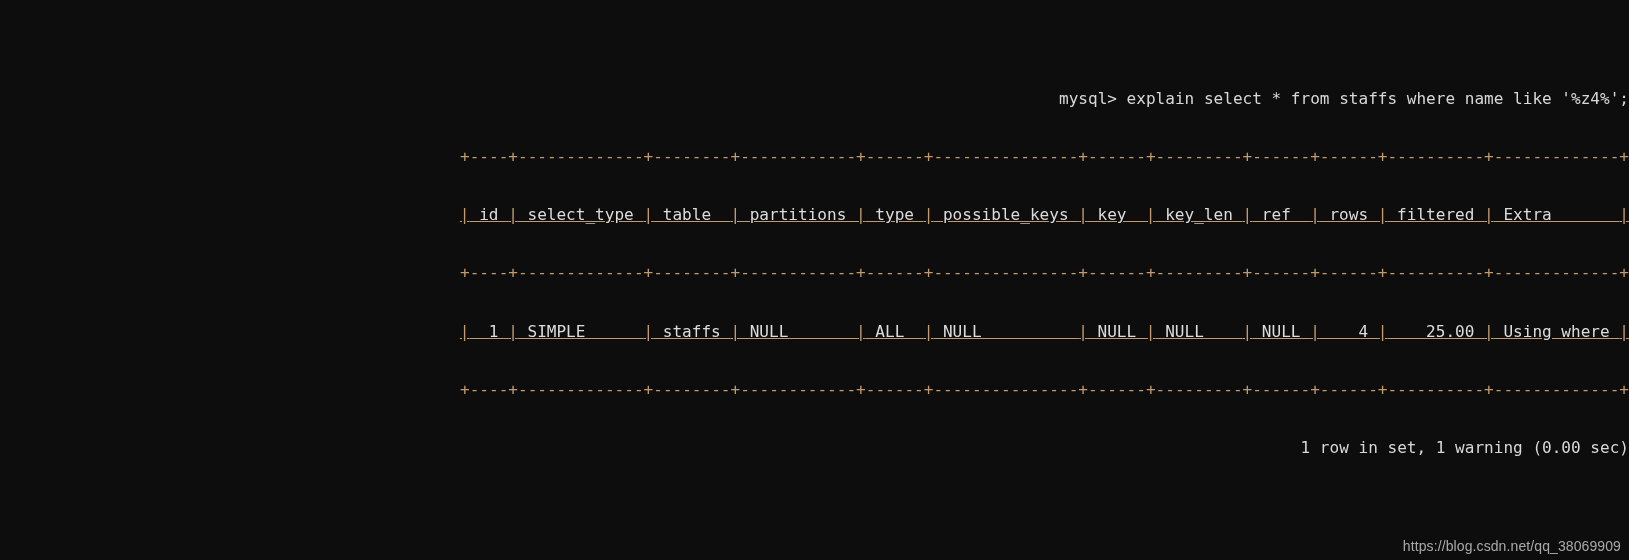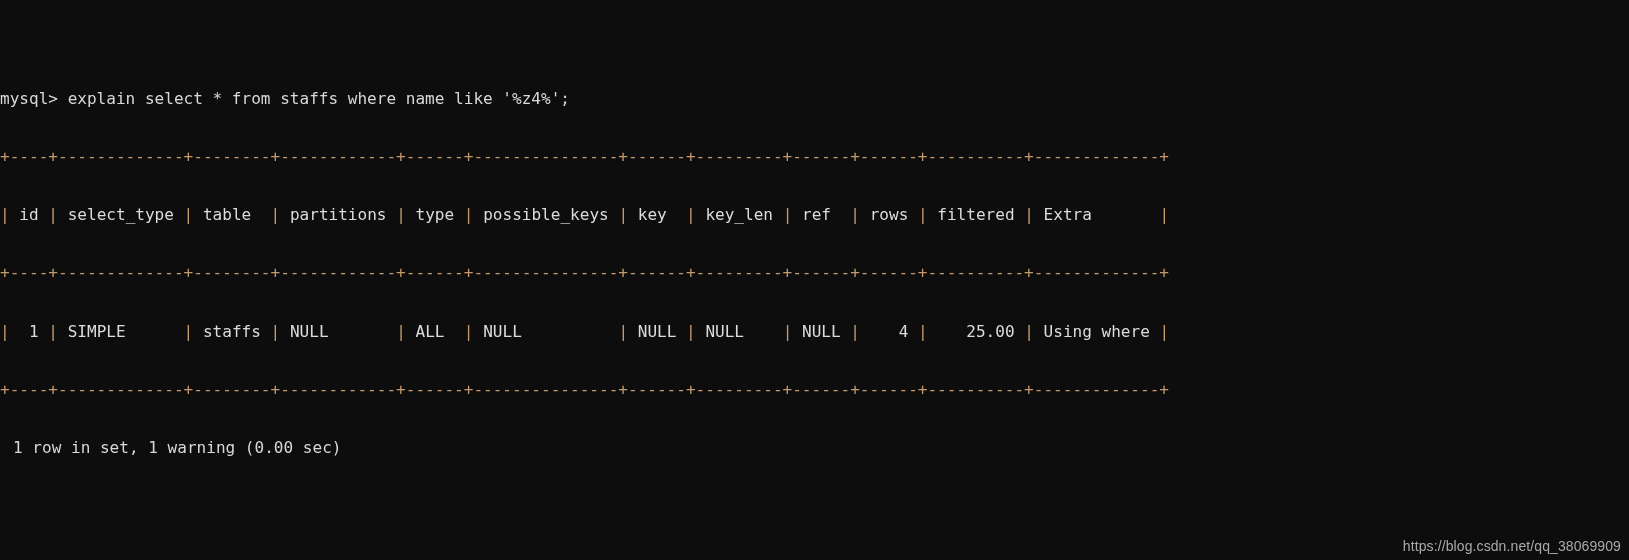--- a/index.html
+++ b/index.html
@@ -24,32 +24,34 @@
   #screen {
     position: absolute;
     left: 0px;
     top: 12px;
     width: 1629px;
   }
   .line {
     height: 19.35px;
     white-space: pre;
     font-family: "DejaVu Sans Mono", "Liberation Mono", monospace;
+    text-align: right;
   }
   
   .cmd {
     color: #d8d8d8;
   }
   
   .rule {
     color: #c49a6c;
   }
   
   .row {
     color: #c49a6c;
+    text-decoration: underline;
   }
   .row .t {
     color: #dcdcdc;
   }
   .status {
     color: #d8d8d8;
     padding-left: 13px;
   }
   .blank {
     color: transparent;

